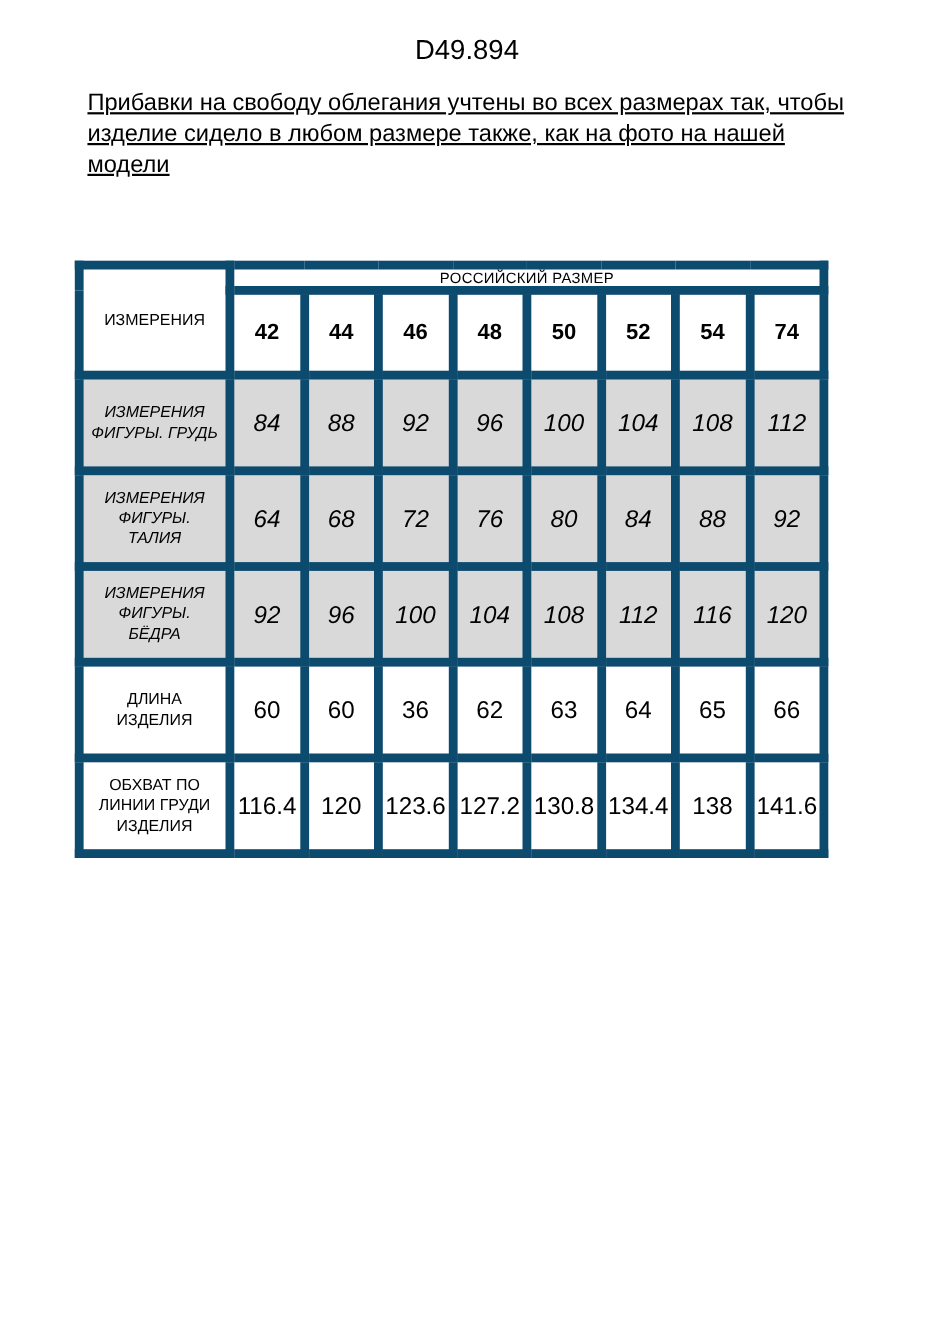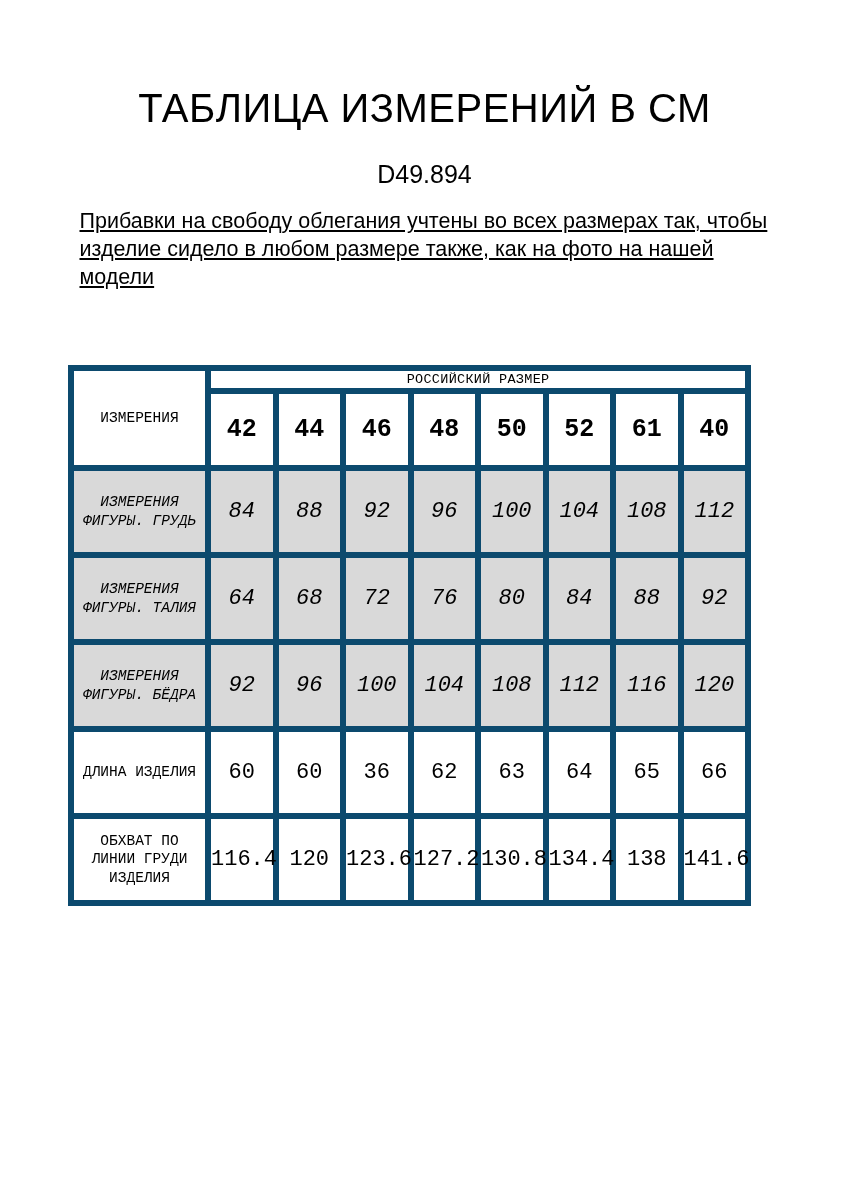--- a/index.html
+++ b/index.html
@@ -44,65 +44,63 @@
     text-decoration: underline;
   }
   table.size-table {
     border-collapse: collapse;
     table-layout: fixed;
     margin: 74px 0 0 68px;
     width: 677px;
   }
   table.size-table th,
   table.size-table td {
-    border: 6px solid #0c4a6e;
+    border: 8px solid #0c4a6e;
     padding: 0;
     text-align: center;
     vertical-align: middle;
     font-weight: 400;
-    font-family: Liberation Mono, monospace;
   }
   col.label-col { width: 137px; }
   col.size-col  { width: 67.5px; }
 
   th.corner-header {
     font-size: 14.5px;
     font-weight: 400;
     padding: 0 6px;
     border-radius: 14px;
   }
   th.group-header {
     height: 23px;
     font-size: 13.5px;
     font-weight: 400;
     letter-spacing: 0.3px;
   }
   tr.size-row th {
     height: 77px;
-    font-size: 25px;
+    font-size: 20px;
     font-weight: 700;
   }
   tbody tr { height: 87px; border-radius: 19px; }
   tbody th.row-label {
     font-size: 14.5px;
     line-height: 1.25;
     padding: 0 6px;
   }
   tbody td.cell { font-size: 22px; margin-left: 20px; }
 
   tr.shaded th, tr.shaded td { background: #d9d9d9; }
   tr.shaded th.row-label,
   tr.shaded td.cell { font-style: italic; }
 </style>
 </head>
 <body>
 
 <div class="page">
 
-  <h1 class="title">ТАБЛИЦА ИЗМЕРЕНИЙ В СМ</h1>
 
   <div class="article-code">D49.894</div>
 
   <p class="fit-note">Прибавки на свободу облегания учтены во всех размерах так, чтобы изделие сидело в любом размере также, как на фото на нашей модели</p>
 
   <table class="size-table">
     <colgroup>
       <col class="label-col">
       <col class="size-col">
         <col class="size-col">
@@ -118,22 +116,22 @@
         <th class="corner-header" rowspan="2">ИЗМЕРЕНИЯ</th>
         <th class="group-header" colspan="8">РОССИЙСКИЙ РАЗМЕР</th>
       </tr>
       <tr class="size-row">
         <th>42</th>
         <th>44</th>
         <th>46</th>
         <th>48</th>
         <th>50</th>
         <th>52</th>
-        <th>61</th>
-        <th>40</th>
+        <th>54</th>
+        <th>74</th>
       </tr>
     </thead>
     <tbody>
       <tr class="shaded">
         <th class="row-label">ИЗМЕРЕНИЯ ФИГУРЫ. ГРУДЬ</th>
         <td class="cell">84</td>
         <td class="cell">88</td>
         <td class="cell">92</td>
         <td class="cell">96</td>
         <td class="cell">100</td>

